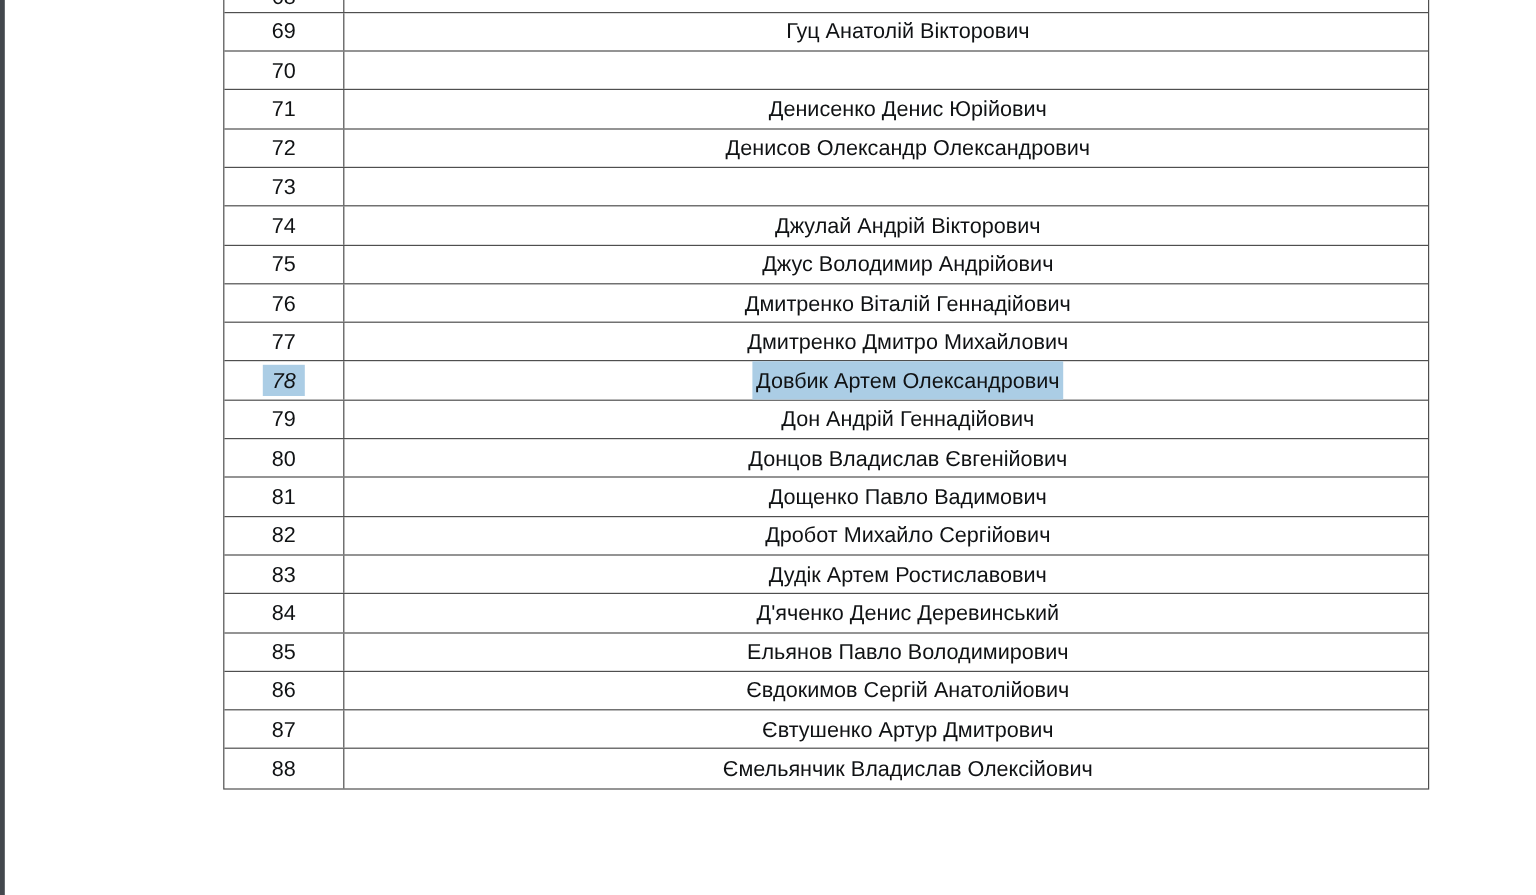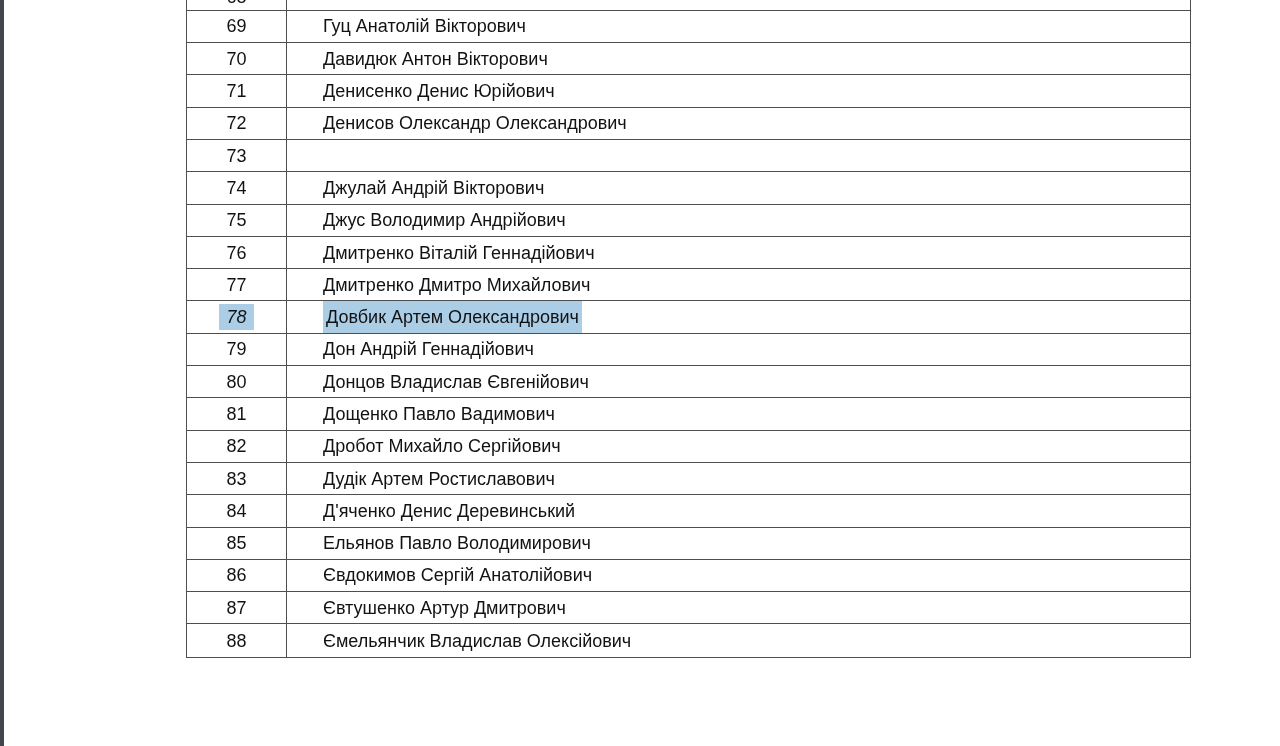--- a/index.html
+++ b/index.html
@@ -52,20 +52,21 @@
   }
   .cell.num {
     width: 100px;
     flex: 0 0 100px;
     justify-content: center;
     border-right: 1px solid #4f4f4f;
   }
   .cell.name {
     flex: 1 1 auto;
     padding-left: 20px;
+    justify-content: center;
   }
   .celltext {
     display: inline-block;
     font-size: 18px;
     line-height: 26px;
     color: #101214;
     white-space: nowrap;
   }
   .trow.partial .num .celltext {
     transform: translateY(3px);
@@ -99,23 +100,20 @@
     </div>
     <div class="cell name">
       <span class="celltext">Гуц Анатолій Вікторович</span>
     </div>
   </div>
 
   <div class="trow">
     <div class="cell num">
       <span class="celltext">70</span>
     </div>
-    <div class="cell name">
-      <span class="celltext">Давидюк Антон Вікторович</span>
-    </div>
   </div>
 
   <div class="trow">
     <div class="cell num">
       <span class="celltext">71</span>
     </div>
     <div class="cell name">
       <span class="celltext">Денисенко Денис Юрійович</span>
     </div>
   </div>

